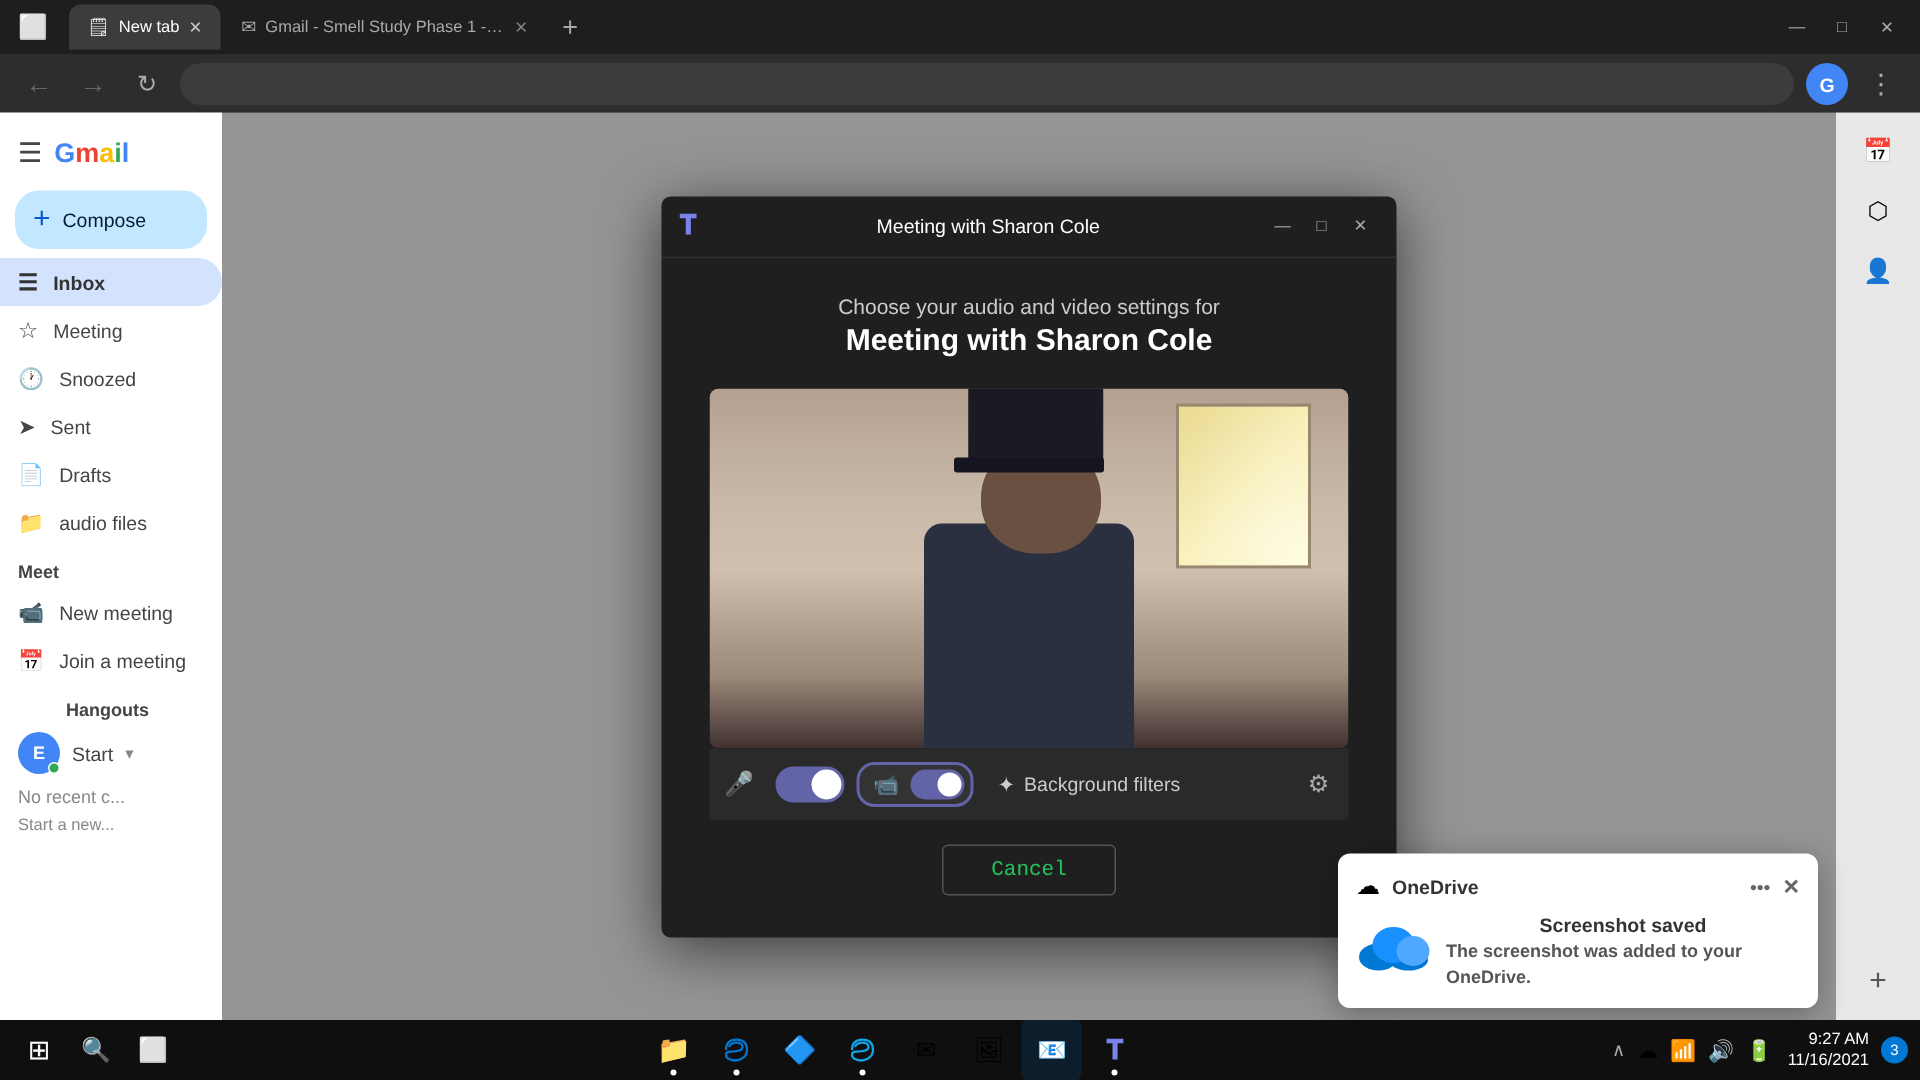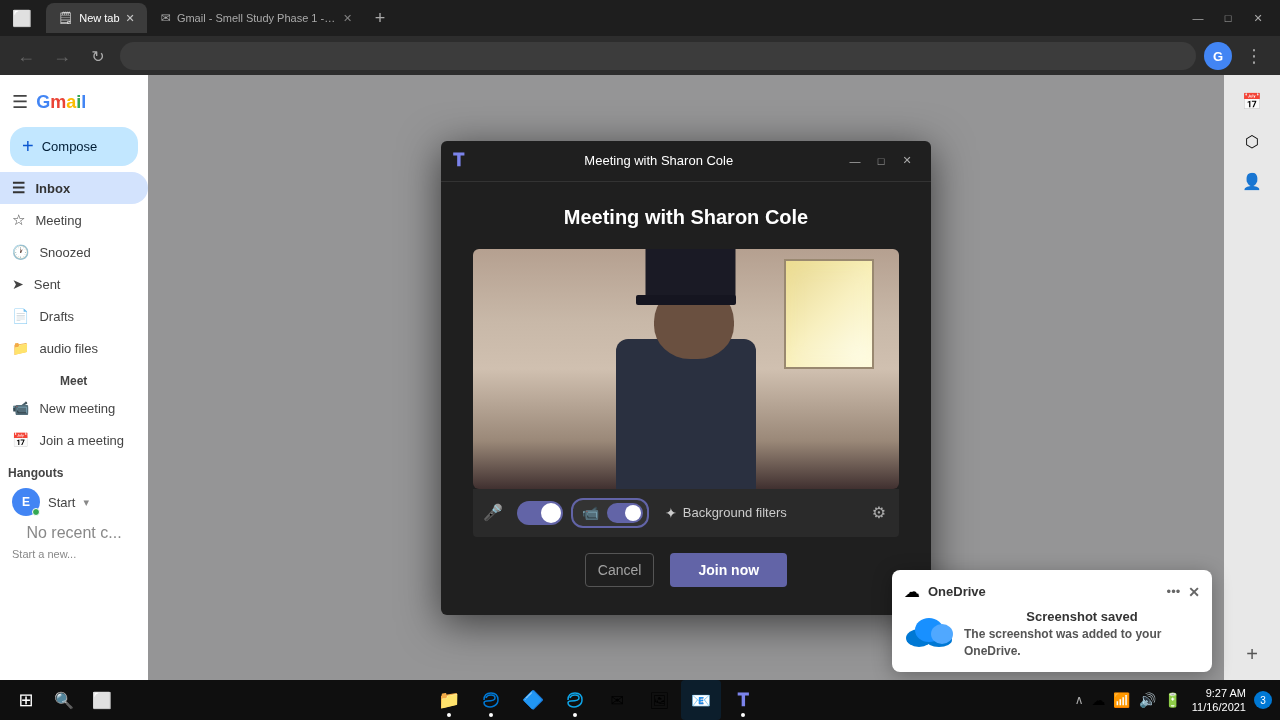--- a/index.html
+++ b/index.html
@@ -86,41 +86,41 @@
     </div>
     <div style="display:flex;align-items:center;padding:4px 12px;gap:10px;cursor:pointer;border-radius:0 20px 20px 0;font-size:13px;color:#444;height:32px;">
       <span style="font-size:14px;">📄</span>
       <span>Drafts</span>
     </div>
     <div style="display:flex;align-items:center;padding:4px 12px;gap:10px;cursor:pointer;border-radius:0 20px 20px 0;font-size:13px;color:#444;height:32px;">
       <span style="font-size:14px;">📁</span>
       <span>audio files</span>
     </div>
 
-    <div style="padding:10px 12px 4px;font-size:12px;font-weight:600;color:#444;margin-left:48px;">Meet</div>
+    <div style="padding:10px 12px 4px;font-size:12px;font-weight:600;color:#444;">Meet</div>
     <div style="display:flex;align-items:center;padding:4px 12px;gap:10px;cursor:pointer;border-radius:0 20px 20px 0;font-size:13px;color:#444;height:32px;">
       <span style="font-size:14px;">📹</span>
       <span>New meeting</span>
     </div>
     <div style="display:flex;align-items:center;padding:4px 12px;gap:10px;cursor:pointer;border-radius:0 20px 20px 0;font-size:13px;color:#444;height:32px;">
       <span style="font-size:14px;">📅</span>
       <span>Join a meeting</span>
     </div>
 
-    <div style="padding:10px 8px 4px;font-size:12px;font-weight:600;color:#444;">Hangouts</div>
+    <div style="padding:10px 8px 4px;font-size:12px;font-weight:600;color:#444;margin-left:36px;">Hangouts</div>
     <div style="display:flex;align-items:center;padding:4px 12px;gap:8px;cursor:pointer;height:36px;">
       <div style="width:28px;height:28px;border-radius:50%;background:#4285f4;display:flex;align-items:center;justify-content:center;color:#fff;font-size:12px;font-weight:bold;position:relative;flex-shrink:0;">
         <span>E</span>
         <div style="position:absolute;bottom:0;right:0;width:8px;height:8px;border-radius:50%;background:#34a853;border:1px solid #fff;"></div>
       </div>
       <span style="font-size:13px;color:#444;">Start</span>
       <span style="font-size:11px;color:#888;">▾</span>
     </div>
 
-    <div style="font-size:16px;color:#888;padding:4px 12px;text-align:center;">No recent c...</div>
+    <div style="font-size:12px;color:#888;padding:4px 12px;">No recent c...</div>
     <div style="font-size:11px;color:#888;padding:2px 12px;">Start a new...</div>
   </div>
 
   <div style="flex:1;position:relative;background:#f0f0f0;overflow:hidden;">
 
     <div style="width:100%;height:100%;background:#f8f9fa;">
     </div>
 
     <div style="position:absolute;right:0;top:0;width:56px;height:100%;background:#e8e8e8;display:flex;flex-direction:column;align-items:center;padding:8px 0;gap:4px;">
       <div style="width:36px;height:36px;display:flex;align-items:center;justify-content:center;cursor:pointer;font-size:16px;border-radius:4px;">📅</div>
@@ -138,20 +138,21 @@
           <div style="color:#7b83eb;font-size:18px;font-weight:bold;margin-right:10px;">𝐓</div>
           <div style="flex:1;color:#fff;font-size:13px;text-align:center;">Meeting with Sharon Cole</div>
           <div style="display:flex;gap:2px;">
             <div style="width:24px;height:24px;display:flex;align-items:center;justify-content:center;color:#aaa;cursor:pointer;border-radius:4px;font-size:11px;">—</div>
             <div style="width:24px;height:24px;display:flex;align-items:center;justify-content:center;color:#aaa;cursor:pointer;border-radius:4px;font-size:11px;">□</div>
             <div style="width:24px;height:24px;display:flex;align-items:center;justify-content:center;color:#aaa;cursor:pointer;border-radius:4px;font-size:11px;">✕</div>
           </div>
         </div>
 
         <div style="padding:24px 32px 28px;display:flex;flex-direction:column;align-items:center;">
+          <div style="color:#ccc;font-size:14px;margin-bottom:4px;text-align:center;">Choose your audio and video settings for</div>
           <div style="color:#fff;font-size:20px;font-weight:700;margin-bottom:20px;text-align:center;">Meeting with Sharon Cole</div>
 
           <div style="width:100%;height:240px;background:#1a1a1a;border-radius:6px;overflow:hidden;position:relative;margin-bottom:0;">
 
             <div style="position:absolute;top:0;left:0;right:0;bottom:0;background:linear-gradient(180deg,#b5a090 0%,#c8b8a8 30%,#d0c0b0 50%,#9a8878 80%,#403030 100%);"></div>
 
             <div style="position:absolute;top:30px;left:50%;width:18px;height:28px;background:#d0c0b0;border:1px solid #a09080;border-radius:2px;"></div>
 
             <div style="position:absolute;top:10px;right:25px;width:90px;height:110px;background:linear-gradient(135deg,#e8d890,#f8f0c0,#fffff0);border:2px solid #998870;box-shadow:inset 0 0 20px rgba(255,240,150,0.3);"></div>
 
@@ -183,22 +184,21 @@
 
             <div style="display:flex;align-items:center;gap:6px;color:#ccc;font-size:13px;cursor:pointer;padding:4px 8px;border-radius:4px;">
               <span style="font-size:14px;">✦</span>
               <span>Background filters</span>
             </div>
 
             <button style="margin-left:auto;width:32px;height:32px;border-radius:50%;background:transparent;border:none;color:#aaa;display:flex;align-items:center;justify-content:center;cursor:pointer;font-size:16px;">⚙</button>
           </div>
 
           <div style="display:flex;gap:16px;margin-top:4px;">
-            <button style="padding:8px 12px;border-radius:4px;border:1px solid #555;background:transparent;color:#a3a3a3;font-size:14px;cursor:pointer;">Cancel</button>
-            <button style="padding:8px 28px;border-radius:4px;border:none;background:#6264a7;color:#fff;font-size:14px;font-weight:600;cursor:pointer;">Join now</button>
+            <button style="padding:8px 32px;border-radius:4px;border:1px solid #555;background:transparent;color:#22c55e;font-size:14px;cursor:pointer;font-family:Liberation Mono, monospace;">Cancel</button>
           </div>
         </div>
       </div>
     </div>
 
     <div style="position:absolute;right:68px;bottom:8px;width:320px;background:#fff;border-radius:8px;box-shadow:0 4px 20px rgba(0,0,0,0.3);padding:12px;z-index:100;">
       <div style="display:flex;align-items:center;gap:8px;margin-bottom:8px;">
         <span style="font-size:16px;">☁</span>
         <span style="font-size:13px;font-weight:600;color:#333;flex:1;">OneDrive</span>
         <span style="color:#666;font-size:13px;cursor:pointer;">•••</span>

